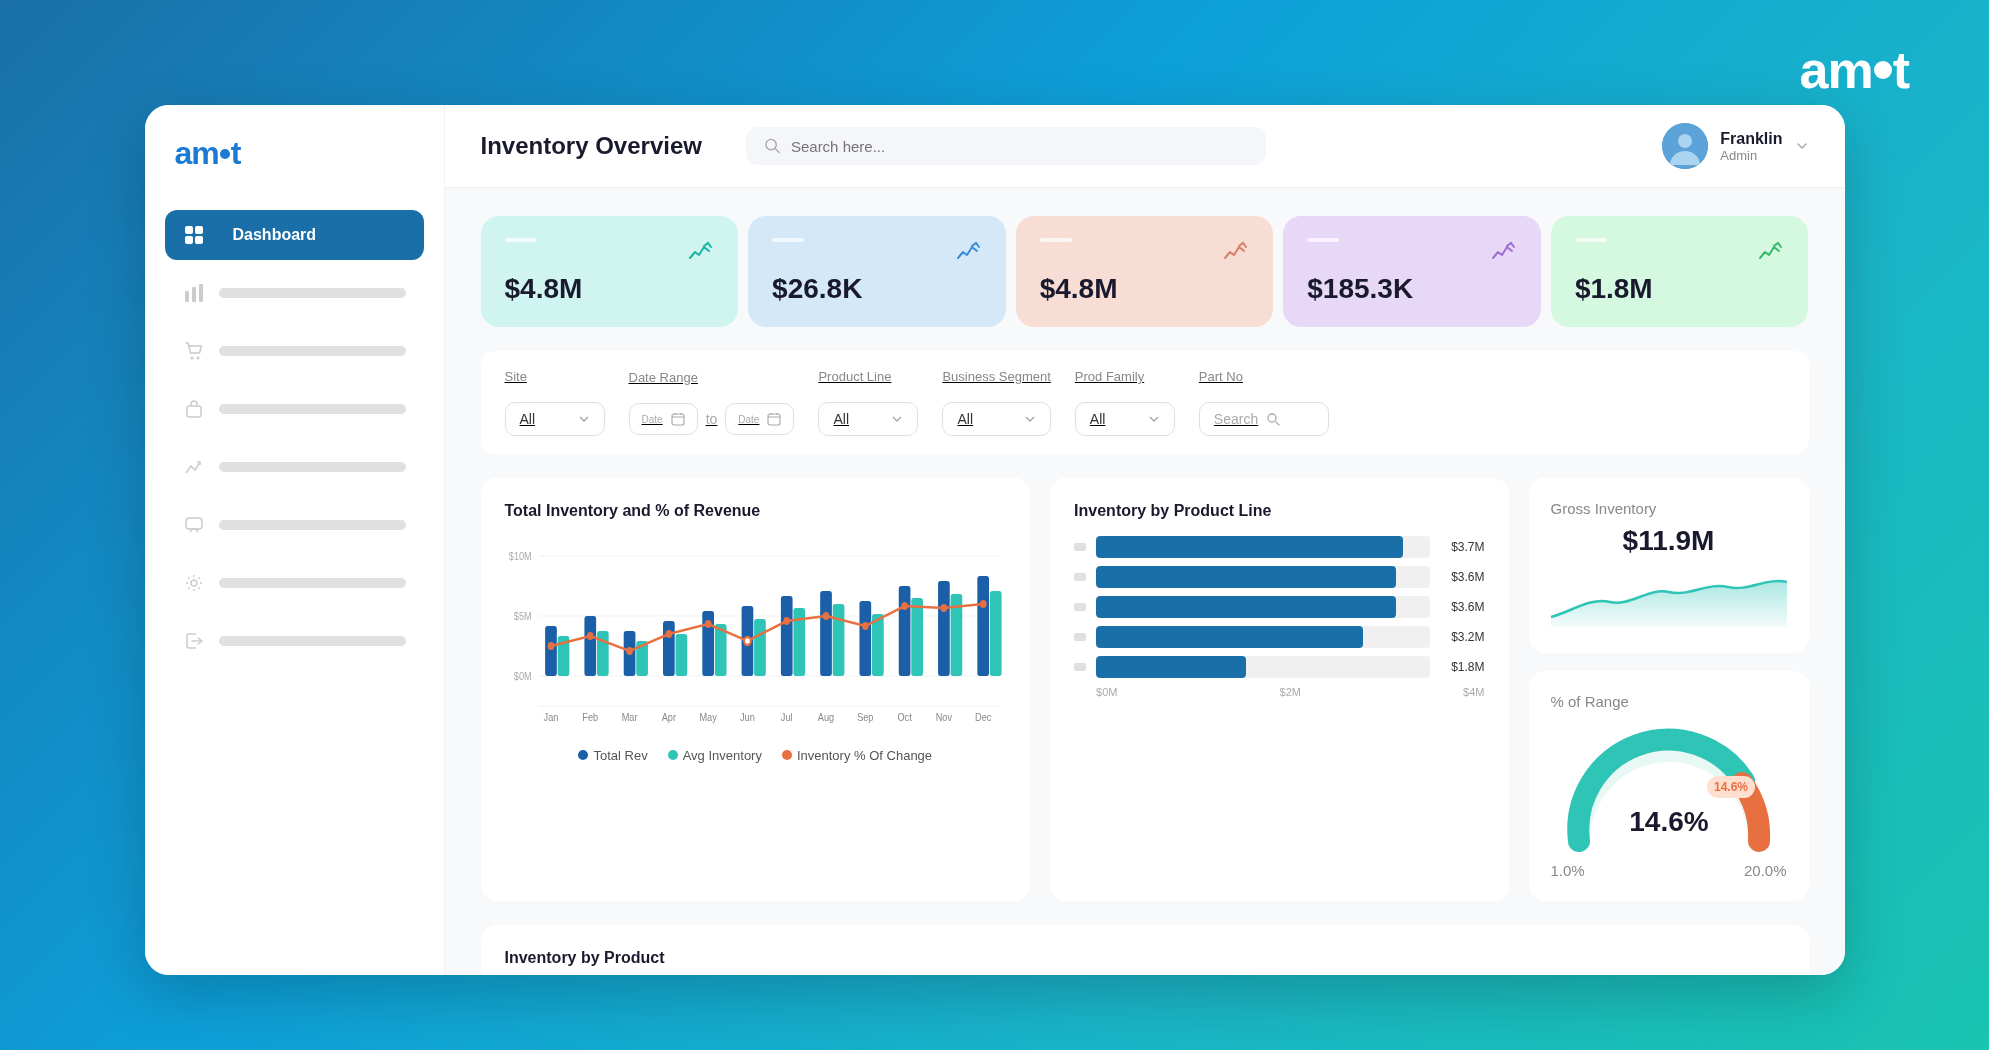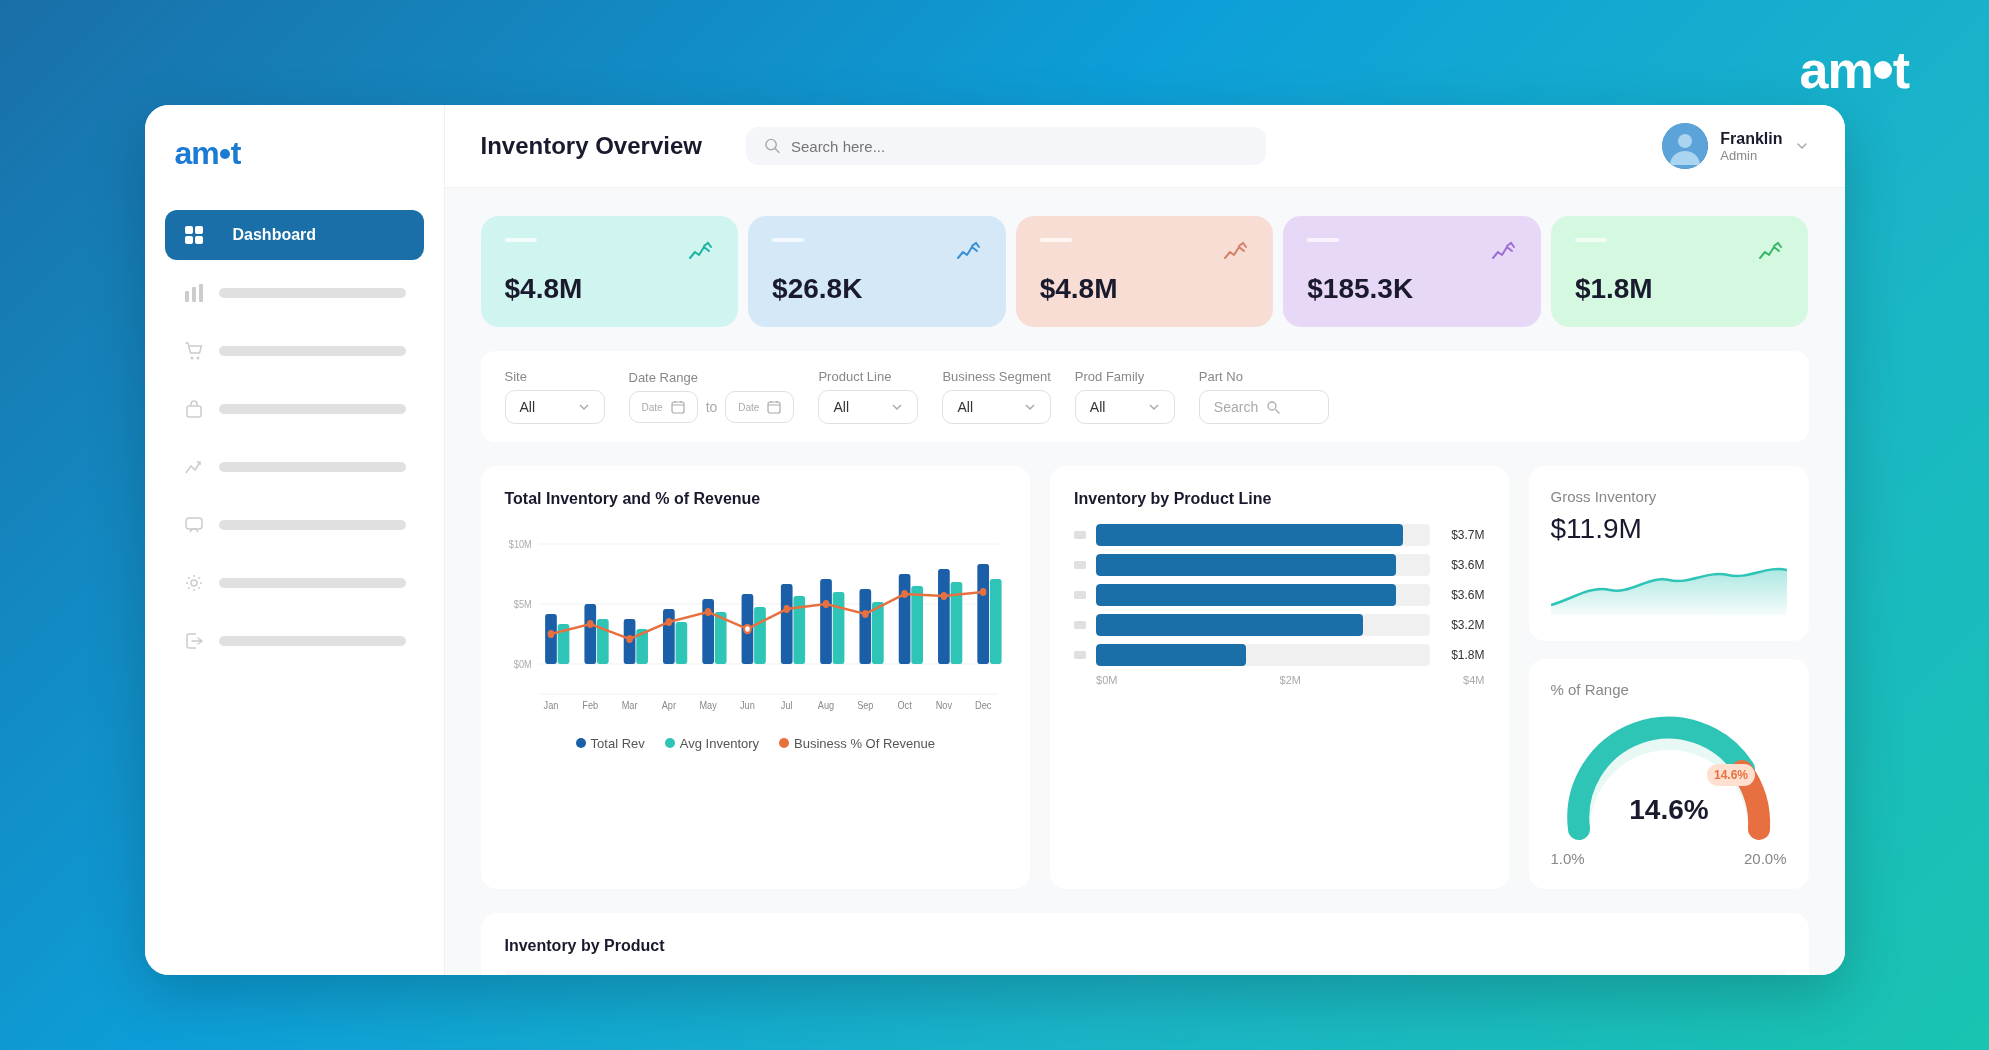--- a/index.html
+++ b/index.html
@@ -226,21 +226,22 @@
       background: white;
       border-radius: 14px;
       padding: 18px 24px;
       display: flex;
       align-items: center;
       gap: 24px;
     }
     .filter-group {
       display: flex;
       flex-direction: column;
-      gap: 6px;
+      gap: 18px;
+      text-decoration: underline;
     }
     .filter-label {
       font-size: 13px;
       color: #888;
       font-weight: 500;
     }
     .filter-select {
       display: flex;
       align-items: center;
       gap: 8px;
@@ -314,23 +315,24 @@
       border-radius: 16px;
       padding: 22px;
     }
     .gross-title {
       font-size: 15px;
       color: #888;
       margin-bottom: 8px;
     }
     .gross-value {
       font-size: 28px;
-      font-weight: 400;
+      font-weight: 700;
       color: #1a1a2e;
       margin-bottom: 10px;
+      text-align: center;
     }
     
     .sparkline {
       width: 100%;
       height: 60px;
     }
     
     .gauge-container {
       display: flex;
       flex-direction: column;
@@ -775,21 +777,21 @@
               <text x="384" y="185" text-anchor="middle" font-size="11" fill="#888">Aug</text>
               <text x="431" y="185" text-anchor="middle" font-size="11" fill="#888">Sep</text>
               <text x="478" y="185" text-anchor="middle" font-size="11" fill="#888">Oct</text>
               <text x="525" y="185" text-anchor="middle" font-size="11" fill="#888">Nov</text>
               <text x="572" y="185" text-anchor="middle" font-size="11" fill="#888">Dec</text>
             </svg>
           </div>
           <div class="chart-legend">
             <span><span class="legend-dot" style="background:#1a5fa8"></span><span>Total Rev</span></span>
             <span><span class="legend-dot" style="background:#2ec4b6"></span><span>Avg Inventory</span></span>
-            <span><span class="legend-dot" style="background:#e87040"></span><span>Business % Of Revenue</span></span>
+            <span><span class="legend-dot" style="background:#e87040"></span><span>Inventory % Of Change</span></span>
           </div>
         </div>
 
         <div class="chart-card bar-chart">
           <div class="chart-title">Inventory by Product Line</div>
           <div class="hbar-container">
             <div class="hbar-row">
               <div class="hbar-label-box"></div>
               <div class="hbar-track">
                 <div class="hbar-fill" style="width:92%"></div>

